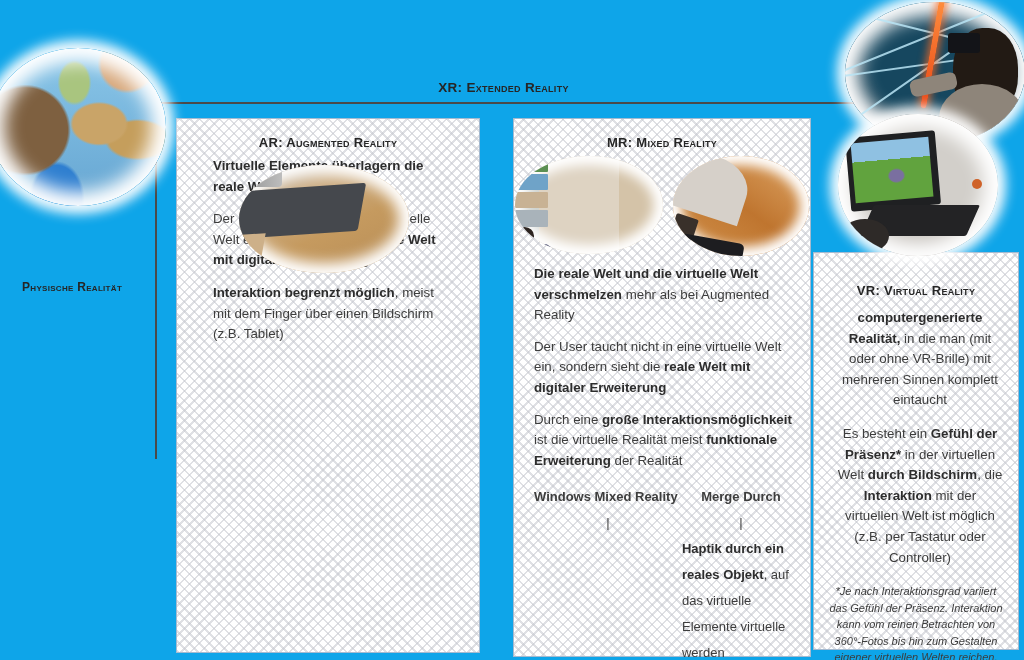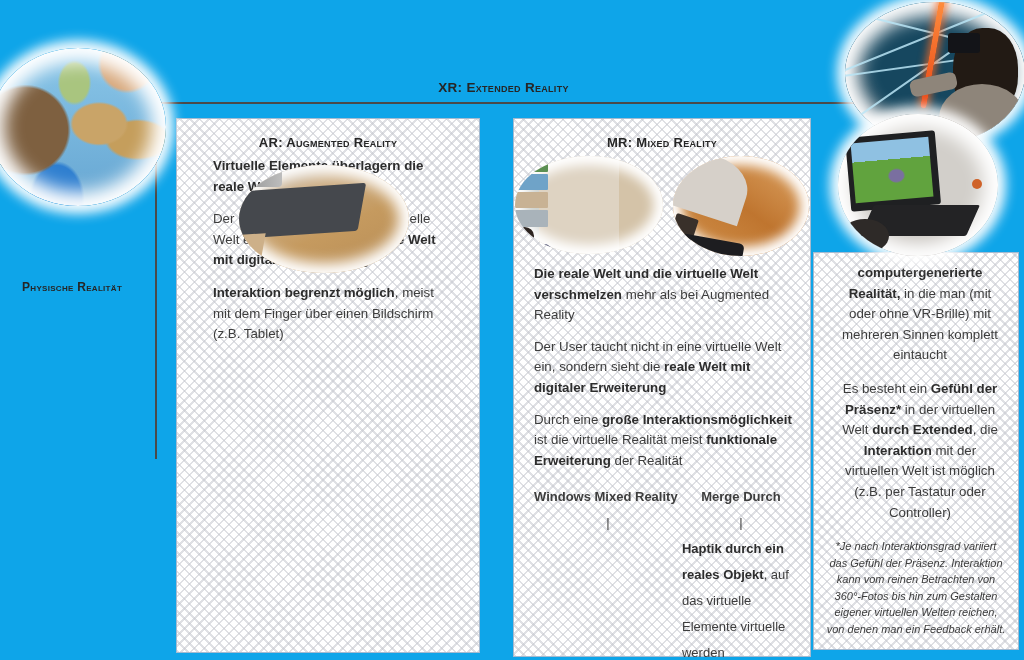--- a/index.html
+++ b/index.html
@@ -189,23 +189,24 @@
       </div>
       <div class="mr-col mr-col-2">
         <div class="col-title">Merge Durch</div>
         <div class="col-sep">|</div>
         <div class="col-body"><b>Haptik durch ein reales Objekt</b><span>, auf das virtuelle Elemente virtuelle werden</span></div>
       </div>
     </div>
   </div>
 
   <div class="box box-vr">
+    <div class="box-header">VR: Virtual Reality</div>
     <div class="body-text vr-text">
       <p class="para"><b>computergenerierte Realität,</b><span> in die man (mit oder ohne VR-Brille) mit mehreren Sinnen komplett eintaucht</span></p>
-      <p class="para"><span>Es besteht ein </span><b>Gefühl der Präsenz*</b><span> in der virtuellen Welt </span><b>durch Extended</b><span>, die </span><b>Interaktion</b><span> mit der virtuellen Welt ist möglich (z.B. per Tastatur oder Controller)</span></p>
+      <p class="para"><span>Es besteht ein </span><b>Gefühl der Präsenz*</b><span> in der virtuellen Welt </span><b>durch Bildschirm</b><span>, die </span><b>Interaktion</b><span> mit der virtuellen Welt ist möglich (z.B. per Tastatur oder Controller)</span></p>
     </div>
     <div class="footnote">*Je nach Interaktionsgrad variiert das Gefühl der Präsenz. Interaktion kann vom reinen Betrachten von 360°-Fotos bis hin zum Gestalten eigener virtuellen Welten reichen, von denen man ein Feedback erhält.</div>
   </div>
 
   <div class="photo photo-vr">
     <div class="shape beam beam1"></div>
     <div class="shape beam beam2"></div>
     <div class="shape beam beam3"></div>
     <div class="shape beam beam4"></div>
     <div class="shape saber"></div>

